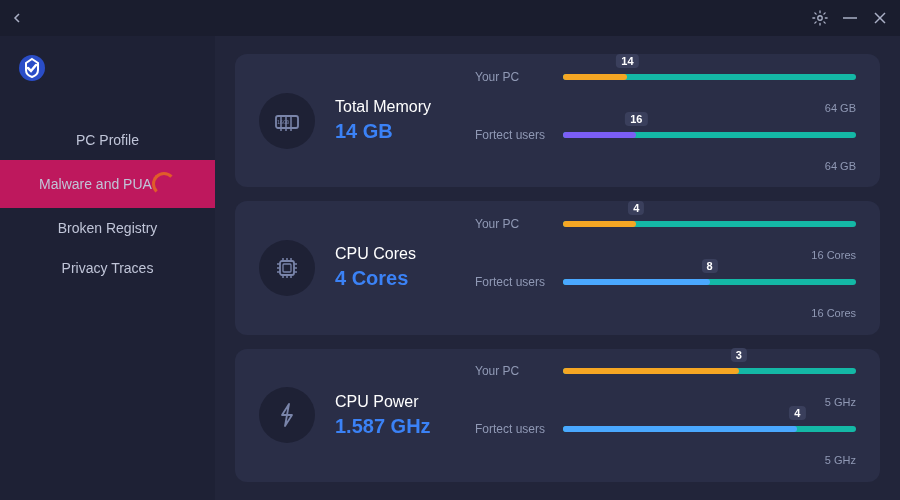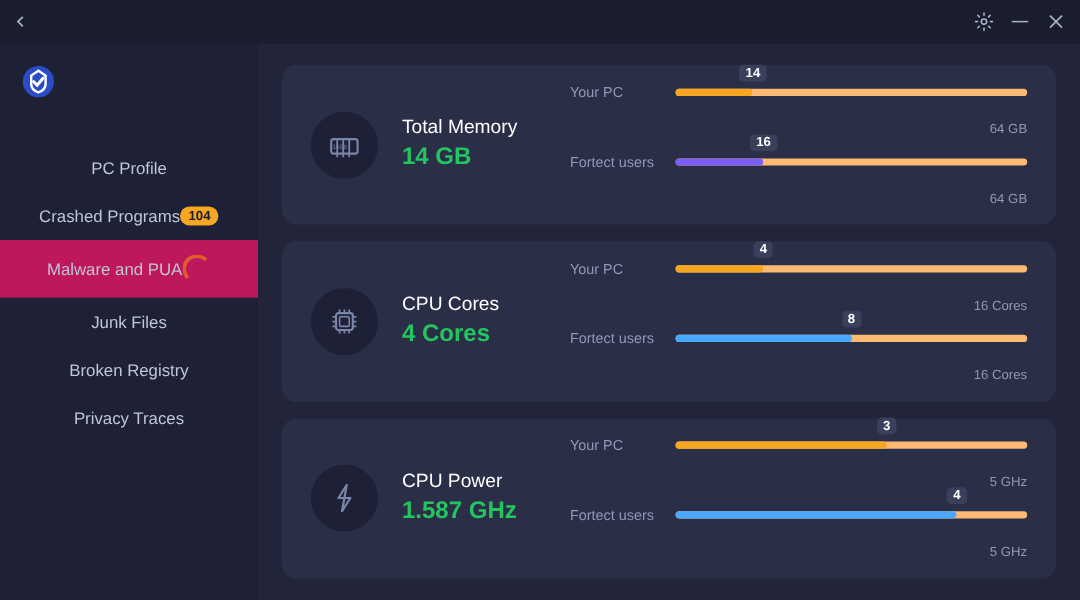--- a/index.html
+++ b/index.html
@@ -182,21 +182,21 @@
     }
     .card-title {
       font-size: 16px;
       font-weight: 400;
       color: #ffffff;
       margin-bottom: 4px;
     }
     .card-value {
       font-size: 20px;
       font-weight: 700;
-      color: #22c55e;
+      color: #3b82f6;
     }
     .card-bars {
       flex: 1;
       display: flex;
       flex-direction: column;
       gap: 14px;
     }
     .bar-group {
       display: flex;
       flex-direction: column;
@@ -208,21 +208,21 @@
       gap: 8px;
     }
     .bar-label {
       font-size: 12px;
       color: #9099b5;
       min-width: 80px;
     }
     .bar-track {
       flex: 1;
       height: 6px;
-      background: #fdba74;
+      background: #14b8a6;
       border-radius: 3px;
       position: relative;
       text-align: center;
     }
     .bar-fill {
       height: 100%;
       border-radius: 3px;
     }
     .bar-fill.orange { background: #f5a623; }
     .bar-fill.purple { background: #7b5ef5; }
@@ -289,30 +289,23 @@
       <span class="brand-name"></span>
     </div>
     <div class="scan-status">
       <span class="scan-label"></span>
       <span class="scan-pct"></span>
     </div>
     <nav class="nav-items">
     <div class="nav-item">
           <span class="nav-item-label">PC Profile</span>
         </div>
-        <div class="nav-item">
-          <span class="nav-item-label">Crashed Programs</span>
-          <span class="badge">104</span>
-        </div>
         <div class="nav-item active">
           <span class="nav-item-label">Malware and PUA</span>
           <div class="spinner"></div>
-        </div>
-        <div class="nav-item">
-          <span class="nav-item-label">Junk Files</span>
         </div>
         <div class="nav-item">
           <span class="nav-item-label">Broken Registry</span>
         </div>
         <div class="nav-item">
           <span class="nav-item-label">Privacy Traces</span>
         </div>
       </nav>
   </aside>
 

